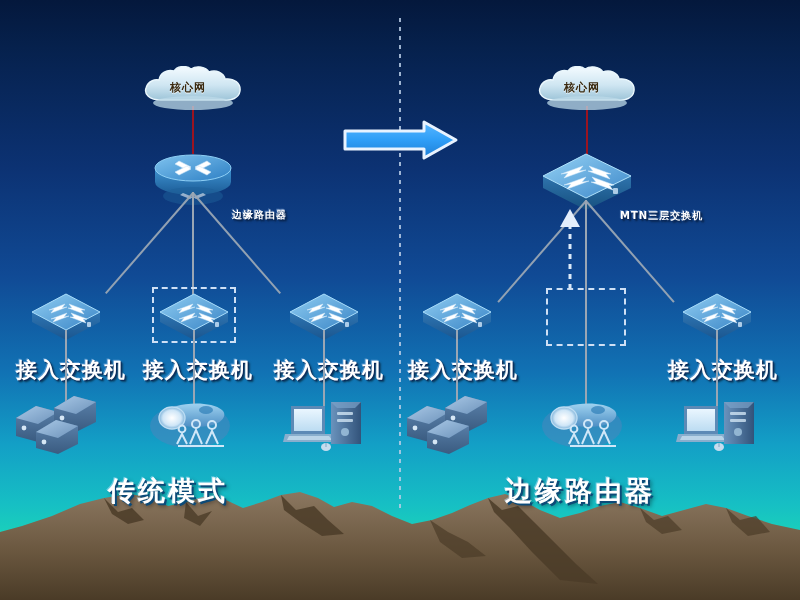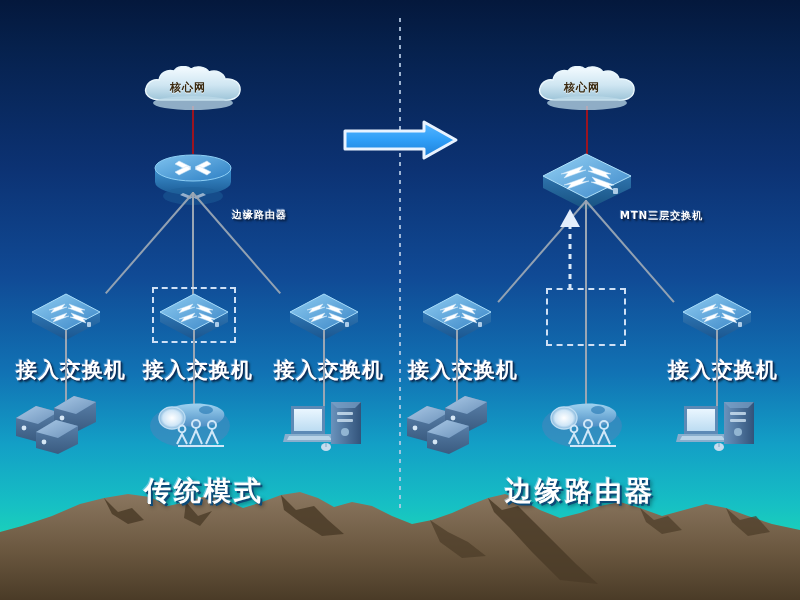--- a/index.html
+++ b/index.html
@@ -310,21 +310,21 @@
       <path d="M48,6 L78,6 L78,48 L48,48 Z" fill="url(#twr)"></path>
       <path d="M48,6 L78,6 L72,12 L54,12 Z" fill="#7aa3c9" opacity=".7"></path>
       <rect x="54" y="16" width="16" height="3" rx="1" fill="#cfe3f2" opacity=".8"></rect>
       <rect x="54" y="23" width="16" height="3" rx="1" fill="#cfe3f2" opacity=".8"></rect>
       <circle cx="62" cy="36" r="4" fill="#9dc1dc" opacity=".85"></circle>
       <ellipse cx="43" cy="51" rx="5" ry="4" fill="#c6dcee"></ellipse>
       <path d="M43,47 L43,51" stroke="#7fa6c6" stroke-width="1"></path>
     </svg>
   </div>
 
-  <div class="lbl lbl-title" style="left:108px;top:473px;margin-left:36px;">传统模式</div>
+  <div class="lbl lbl-title" style="left:108px;top:473px;">传统模式</div>
 
   <div class="link-red" style="left:586px;top:106px;height:50px;"></div>
 
   <div class="node" style="left:533px;top:66px;">
     <svg class="cloud" viewBox="0 0 108 46">
       <path d="M22,34 C10,34 5,28 7,22 C9,15 16,13 20,14 C21,7 28,3 35,5
                C38,0 47,-1 52,3 C58,-1 67,1 70,6 C77,3 85,7 86,13
                C95,12 102,17 101,25 C100,32 92,35 85,34 Z" fill="url(#cldL)" stroke="#e9f6fc" stroke-width="1.4"></path>
       <ellipse cx="54" cy="37" rx="40" ry="7" fill="#bcd9e8" opacity=".75"></ellipse>
     </svg>

